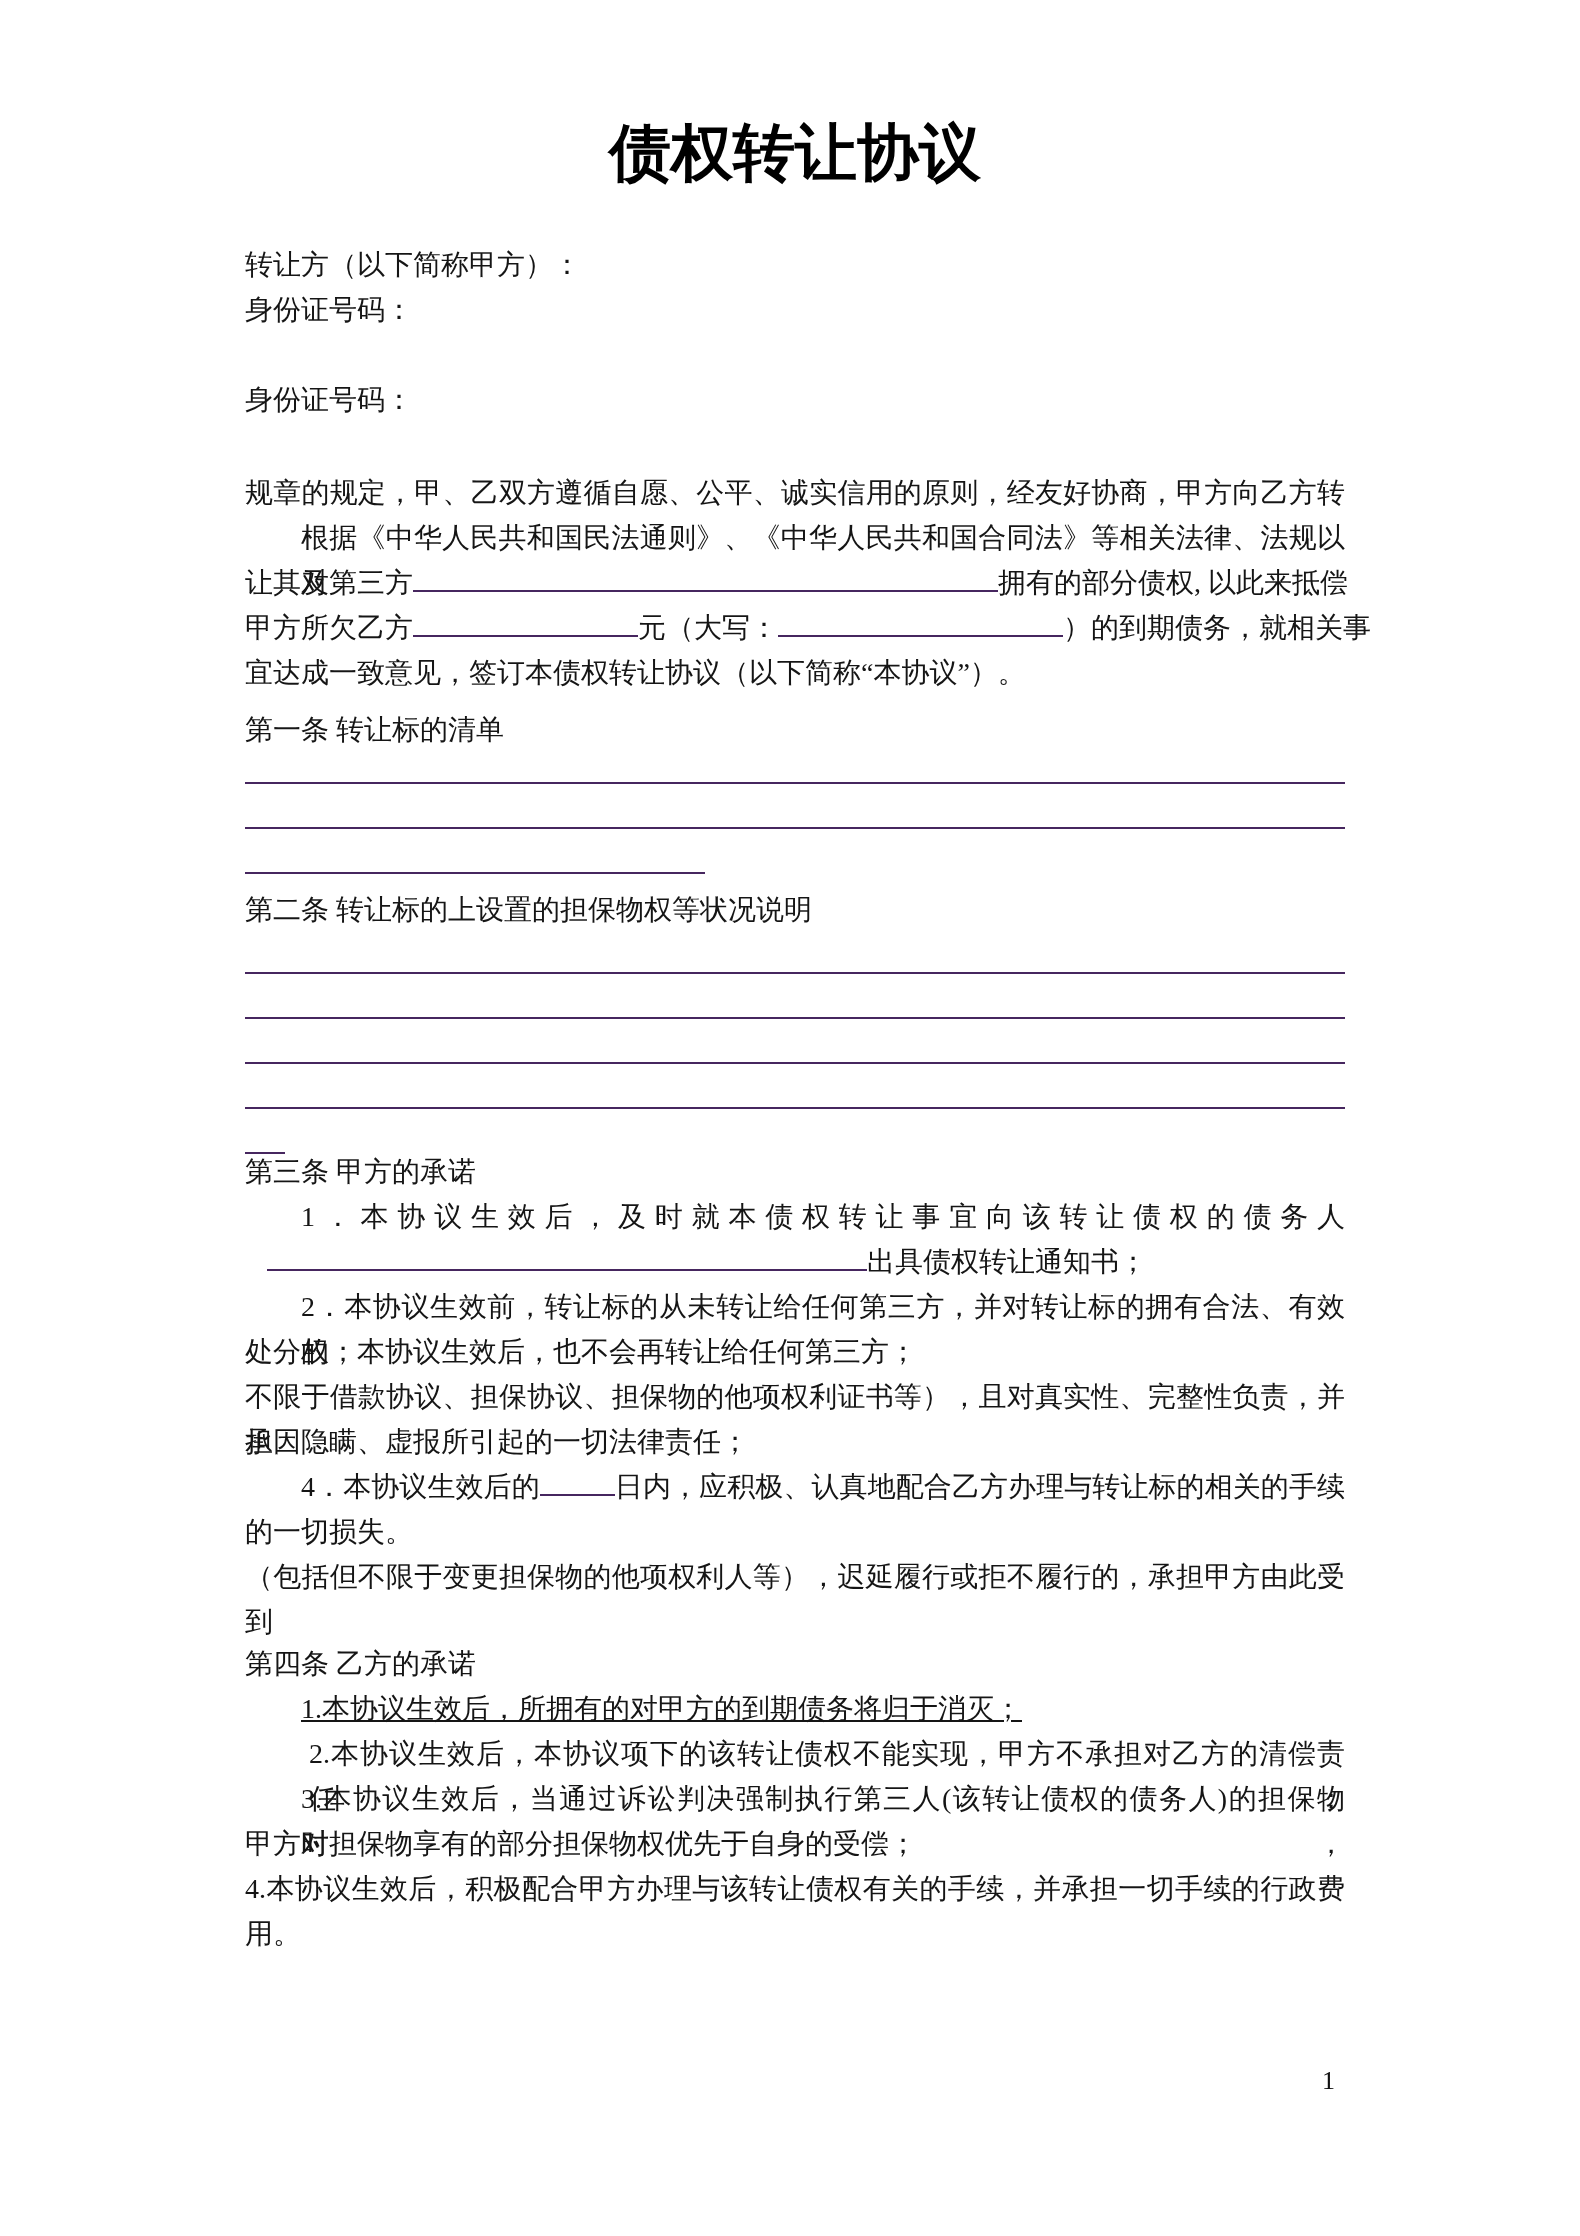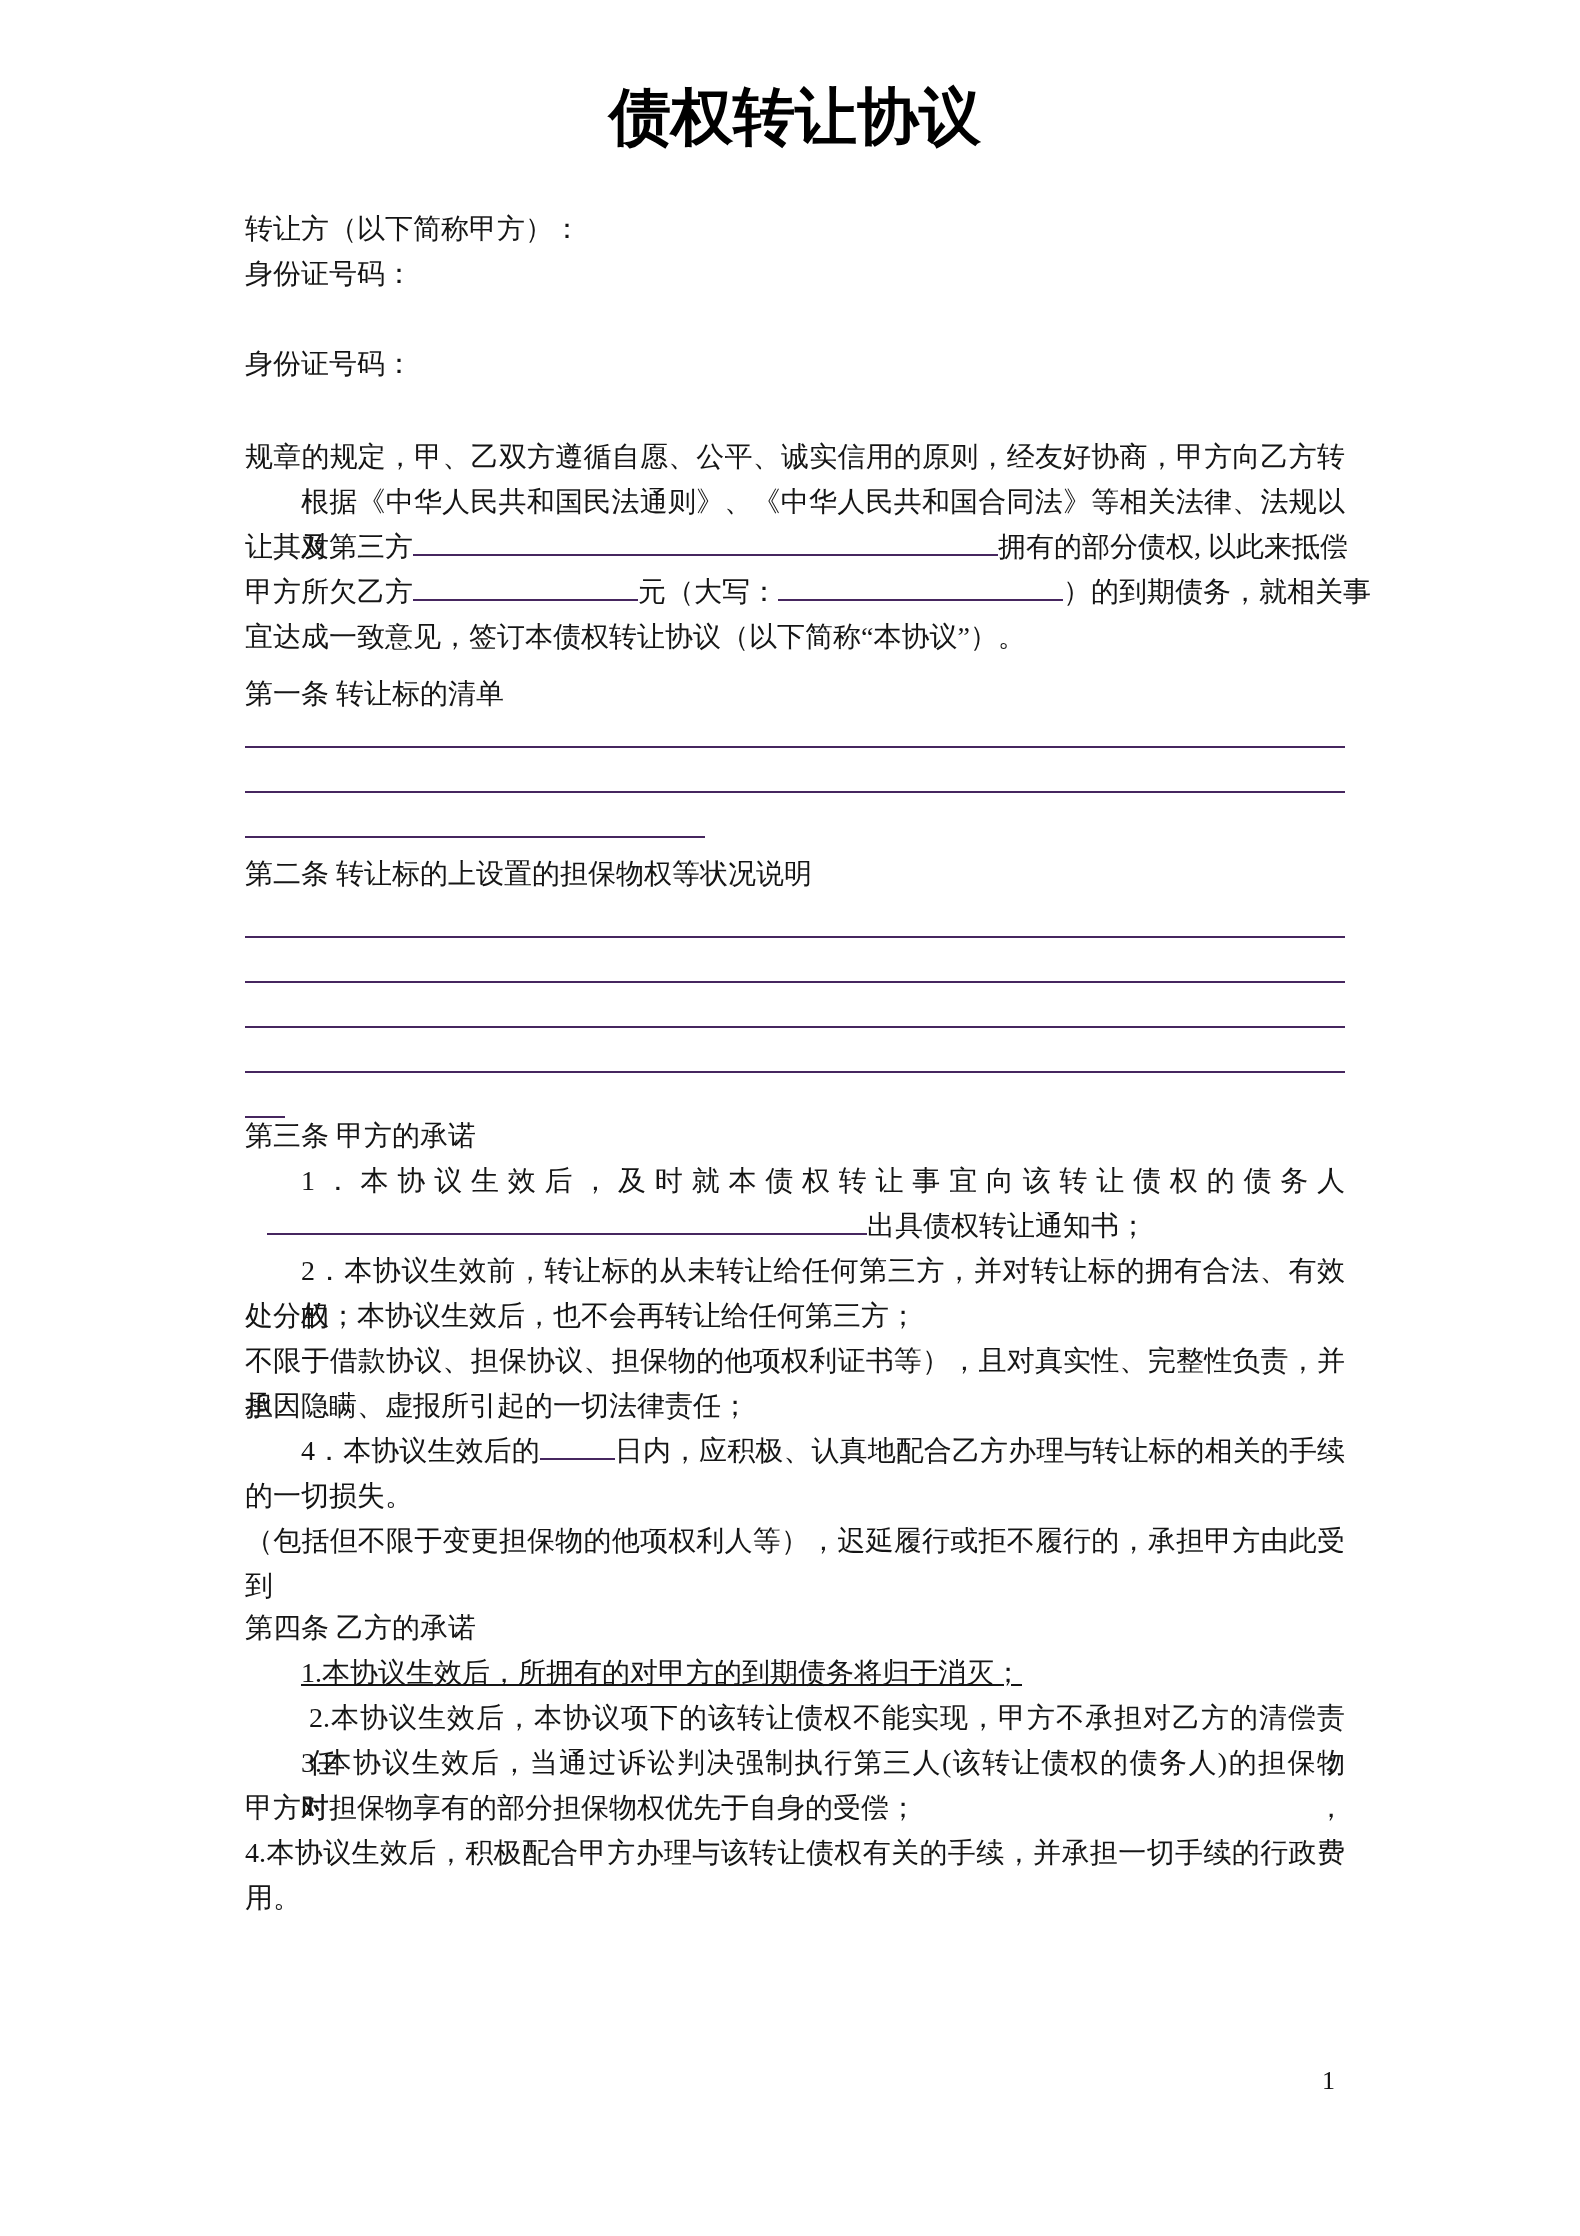--- a/index.html
+++ b/index.html
@@ -2,21 +2,21 @@
 <html><head>
 <meta charset="utf-8">
 <style>
   html,body{margin:0;padding:0;background:#ffffff;}
   body{
     width:1580px;height:2236px;position:relative;overflow:hidden;
     font-family:"Liberation Serif","DejaVu Serif",serif;
     color:#151515;
   }
   .page{position:absolute;left:0;top:0;width:1580px;height:2236px;background:#ffffff;}
-  .doc-body{position:absolute;left:245px;top:0;width:1100px;padding-top:80px;}
+  .doc-body{position:absolute;left:245px;top:0;width:1100px;padding-top:116px;}
   .doc-title{
     font-size:62px;font-weight:bold;text-align:center;line-height:74px;
     margin:0 0 52px 0;color:#000;
   }
   .tl{
     font-size:28px;line-height:45px;height:45px;white-space:nowrap;
   }
   .just{
     white-space:normal;text-align:justify;text-align-last:justify;
     -moz-text-align-last:justify;height:45px;overflow:visible;

